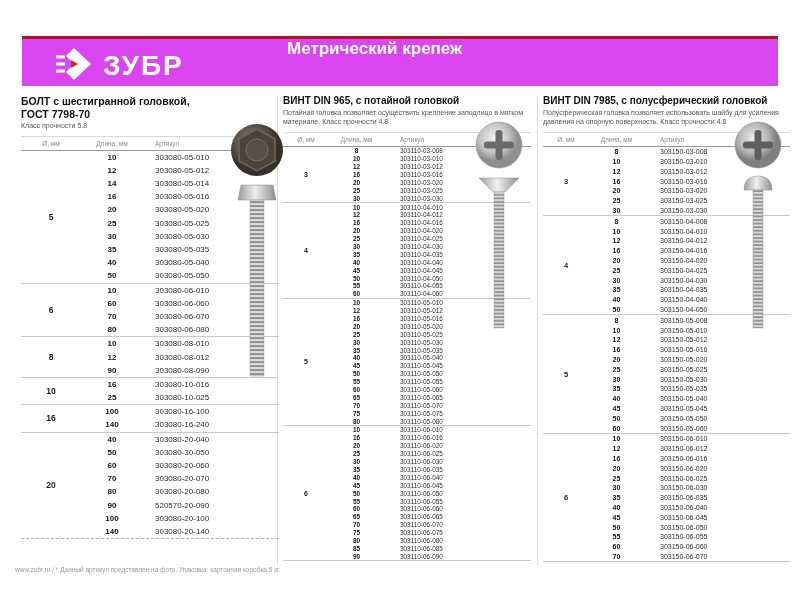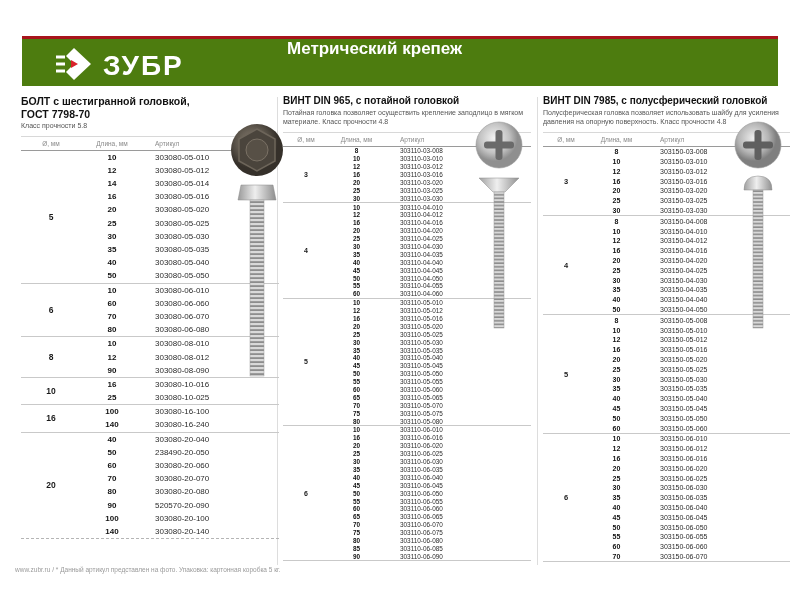--- a/index.html
+++ b/index.html
@@ -1,21 +1,21 @@
 <!DOCTYPE html>
 <html><head>
 <meta charset="utf-8">
 <style>
   * { margin:0; padding:0; box-sizing:border-box; }
   html,body { width:800px; height:600px; background:#fff; font-family:"Liberation Sans", sans-serif; }
   body { position:relative; overflow:hidden; color:#1a1a1a; }
 
   
   .banner { position:absolute; left:22px; right:22px; top:36px; height:50px;
-            background:#4d7c0f; border-top:3px solid #a8151c; }
+            background:#d946ef; border-top:3px solid #a8151c; }
   .logo { position:absolute; left:32px; top:6px; display:flex; align-items:center; gap:9px; }
   .logo-text { color:#fff; font-weight:bold; font-size:28px; letter-spacing:2px; line-height:1; }
   .banner-title { position:absolute; left:265px; top:0; color:#fff; font-weight:bold; font-size:17px; }
 
   
   .col { position:absolute; top:95px; height:470px; }
   .col0 { left:21px;  width:258px; }
   .col1 { left:283px; width:248px; }
   .col2 { left:543px; width:247px; }
   .vdiv { position:absolute; top:97px; height:468px; width:1px; background:#ddd; }
@@ -209,21 +209,21 @@
       </div>
       <div class="group">
         <div class="dia">20</div>
         <div class="rows">
           <div class="row">
             <span class="len">40</span>
             <span class="art">303080-20-040</span>
           </div>
           <div class="row">
             <span class="len">50</span>
-            <span class="art">238490-20-050</span>
+            <span class="art">303080-30-050</span>
           </div>
           <div class="row">
             <span class="len">60</span>
             <span class="art">303080-20-060</span>
           </div>
           <div class="row">
             <span class="len">70</span>
             <span class="art">303080-20-070</span>
           </div>
           <div class="row">

